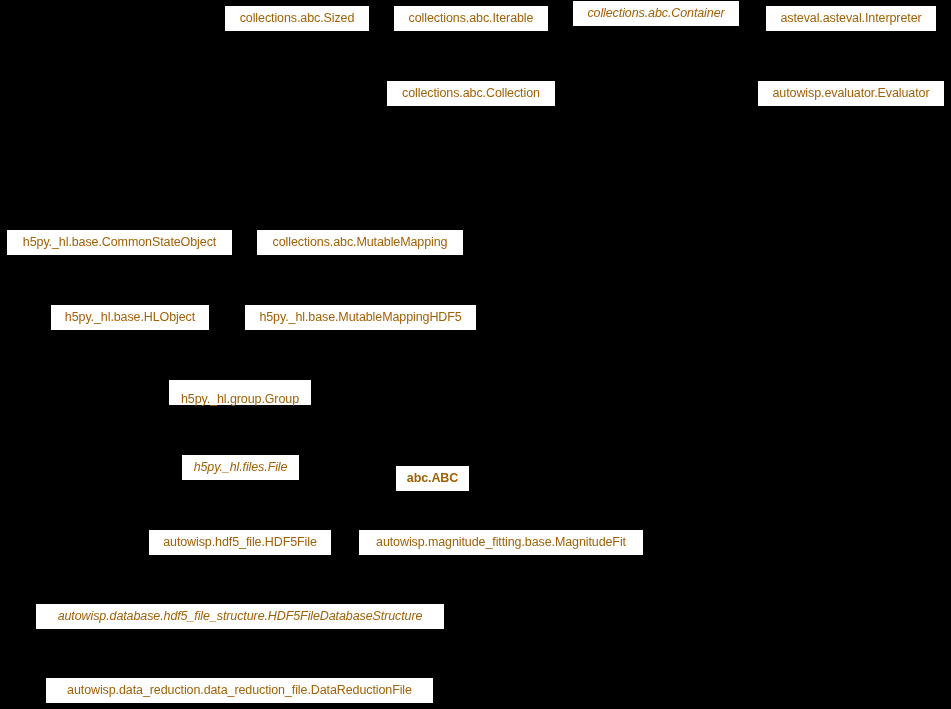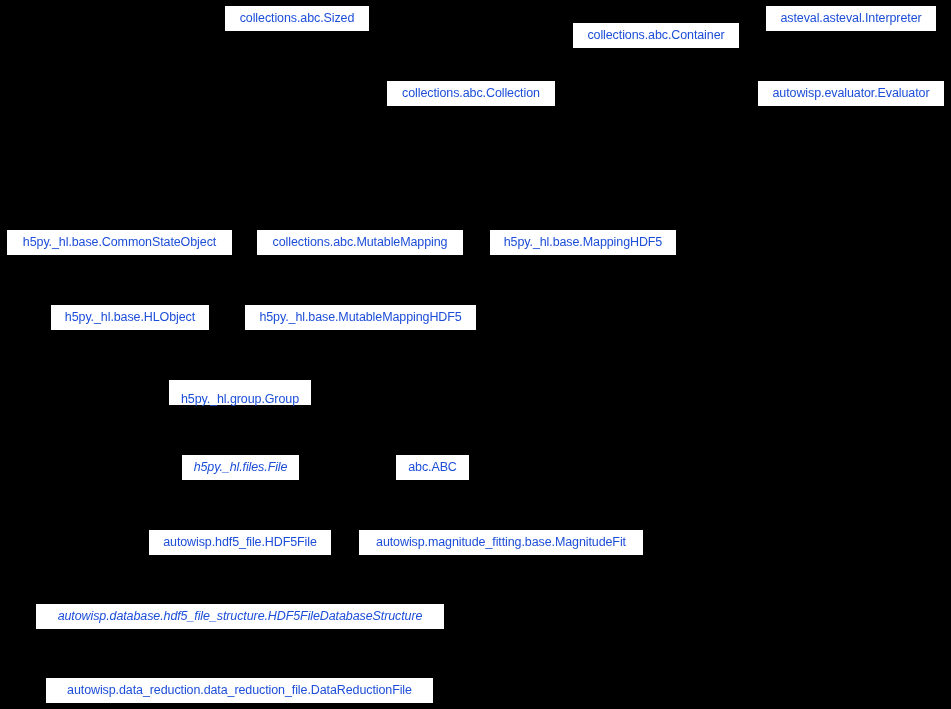--- a/index.html
+++ b/index.html
@@ -13,21 +13,21 @@
     height: 709px;
     background: #000000;
     overflow: hidden;
     font-family: "Liberation Sans", sans-serif;
   }
   .node {
     position: absolute;
     box-sizing: border-box;
     background: #ffffff;
     border: 1px solid #000000;
-    color: #1d4ed8;
+    color: #a16207;
     font-size: 12.5px;
     line-height: 1;
     display: flex;
     align-items: center;
     justify-content: center;
     white-space: nowrap;
     letter-spacing: -0.1px;
     user-select: none;
   }
   .node-label {
@@ -37,22 +37,25 @@
 </style>
 </head>
 <body>
 
 <div id="diagram">
 
   <div class="node" style="left:224px; top:5px; width:146px; height:27px;">
     <span class="node-label">collections.abc.Sized</span>
   </div>
 
+  <div class="node" style="left:393px; top:5px; width:156px; height:27px;">
+    <span class="node-label">collections.abc.Iterable</span>
+  </div>
 
-  <div class="node" style="left:572px; top:22px; width:168px; height:27px;">
+  <div class="node" style="left:572px; top:0; width:168px; height:27px;font-style:italic;">
     <span class="node-label">collections.abc.Container</span>
   </div>
 
   <div class="node" style="left:386px; top:80px; width:170px; height:27px;">
     <span class="node-label">collections.abc.Collection</span>
   </div>
 
   <div class="node" style="left:765px; top:5px; width:172px; height:27px;">
     <span class="node-label">asteval.asteval.Interpreter</span>
   </div>
@@ -63,41 +66,38 @@
 
 
   <div class="node" style="left:6px; top:229px; width:227px; height:27px;">
     <span class="node-label">h5py._hl.base.CommonStateObject</span>
   </div>
 
   <div class="node" style="left:256px; top:229px; width:208px; height:27px;">
     <span class="node-label">collections.abc.MutableMapping</span>
   </div>
 
-  <div class="node" style="left:489px; top:229px; width:188px; height:27px;">
-    <span class="node-label">h5py._hl.base.MappingHDF5</span>
-  </div>
 
   <div class="node" style="left:50px; top:304px; width:160px; height:27px;">
     <span class="node-label">h5py._hl.base.HLObject</span>
   </div>
 
   <div class="node" style="left:244px; top:304px; width:233px; height:27px;">
     <span class="node-label">h5py._hl.base.MutableMappingHDF5</span>
   </div>
 
   <div class="node" style="left:168px; top:379px; width:144px; height:27px;align-items:flex-end;">
     <span class="node-label">h5py._hl.group.Group</span>
   </div>
 
   <div class="node" style="left:181px; top:454px; width:119px; height:27px;font-style:italic;">
     <span class="node-label">h5py._hl.files.File</span>
   </div>
 
-  <div class="node" style="left:395px; top:454px; width:75px; height:27px;">
+  <div class="node" style="left:395px; top:465px; width:75px; height:27px;font-weight:bold;">
     <span class="node-label">abc.ABC</span>
   </div>
 
   <div class="node" style="left:148px; top:529px; width:184px; height:27px;">
     <span class="node-label">autowisp.hdf5_file.HDF5File</span>
   </div>
 
   <div class="node" style="left:358px; top:529px; width:286px; height:27px;">
     <span class="node-label">autowisp.magnitude_fitting.base.MagnitudeFit</span>
   </div>

